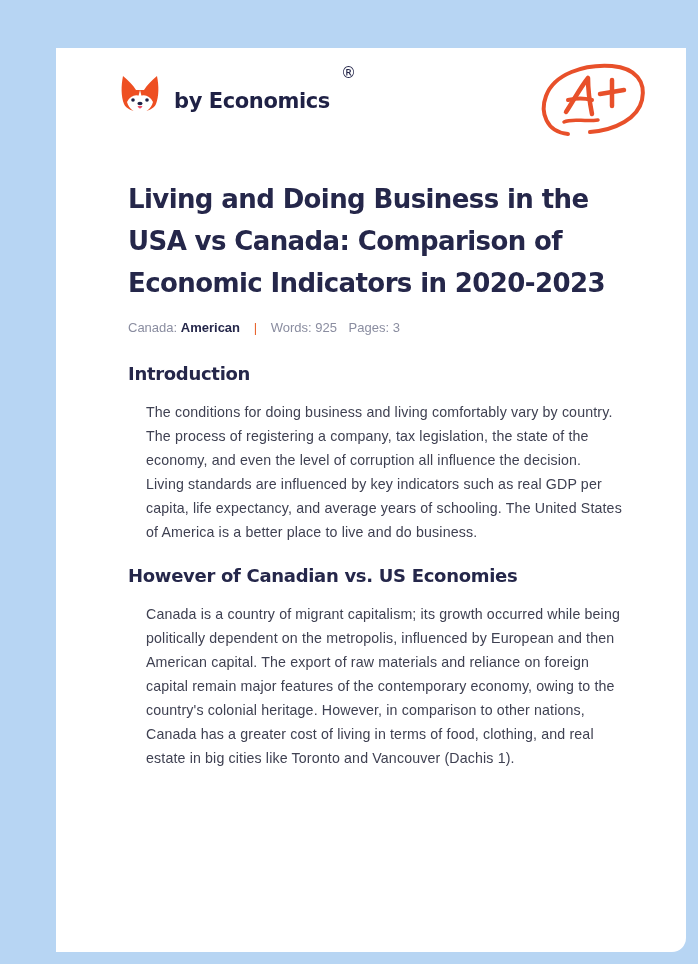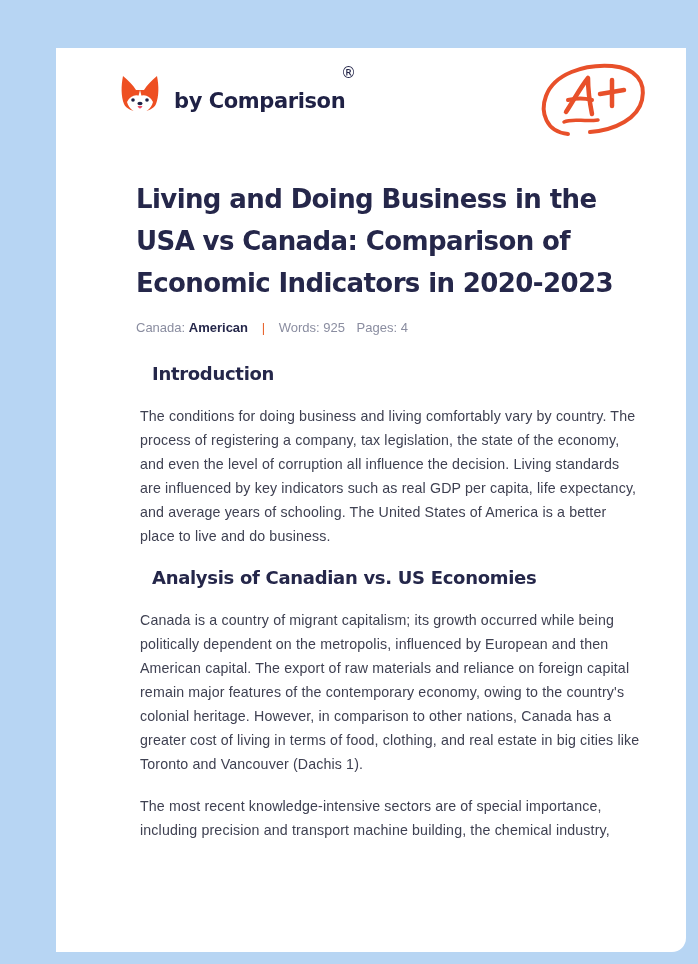--- a/index.html
+++ b/index.html
@@ -19,56 +19,56 @@
     .header { position: relative; height: 110px; }
     .logo { position: absolute; left: 64px; top: 26px; display: flex; align-items: center; }
     .logo svg { display: block; }
     .brand {
       margin-left: 14px; margin-top: 10px;
       font-family: "DejaVu Sans", sans-serif; font-weight: bold;
       font-size: 21px; color: #1f2145; letter-spacing: -0.4px;
     }
     .reg { position: absolute; left: 285px; top: 16px; font-size: 15px; color: #1f2145; font-family: "DejaVu Sans", sans-serif; }
     .grade { position: absolute; left: 482px; top: 12px; }
-    .content { position: absolute; left: 80px; top: 130px; width: 512px; }
+    .content { position: absolute; left: 72px; top: 130px; width: 512px; }
     h1 {
       margin: 0; font-family: "DejaVu Sans", sans-serif; font-weight: bold;
       font-size: 26px; line-height: 42px; color: #25274a; letter-spacing: -0.6px;
     }
     .meta { margin-top: 14px; font-size: 13px; color: #8a8da0; height: 20px; line-height: 20px; }
     .meta .topic-val { color: #25274a; font-weight: 600; }
     .meta .sep { color: #e8622c; margin: 0 10px; }
     .meta .words { margin-right: 8px; }
     h2 {
-      margin: 16px; font-family: "DejaVu Sans", sans-serif; font-weight: bold;
+      margin: 0; font-family: "DejaVu Sans", sans-serif; font-weight: bold;
       font-size: 18px; line-height: 28px; color: #25274a; letter-spacing: -0.3px;
     }
     p {
-      margin: 4px; font-size: 14.2px; line-height: 24px; color: #3f4152;
+      margin: 18px; font-size: 14.2px; line-height: 24px; color: #3f4152;
       letter-spacing: 0.15px;
     }
   </style>
 </head>
 <body>
 
 <div class="card">
   <div class="header">
     <div class="logo">
       <span>
         <svg width="40" height="44" viewBox="0 0 40 44">
           <path d="M3 2 C1 12 1 22 4 30 C8 40 32 40 36 30 C39 22 39 12 37 2 C32 6 27 11 24 16 L16 16 C13 11 8 6 3 2 Z" fill="#ee4f22"></path>
           <path d="M7 28 C10 22 15 20 20 22 C25 20 30 22 33 28 C31 36 24 39 20 39 C16 39 9 36 7 28 Z" fill="#ffffff"></path>
           <path d="M20 16 L18 24 L22 24 Z" fill="#ffffff"></path>
           <circle cx="13" cy="26" r="1.8" fill="#1f2145"></circle>
           <circle cx="27" cy="26" r="1.8" fill="#1f2145"></circle>
           <ellipse cx="20" cy="29.5" rx="2.6" ry="1.8" fill="#1f2145"></ellipse>
           <path d="M17.5 32 Q20 37 22.5 32 Z" fill="#ee4f66"></path>
         </svg>
       </span>
-      <span class="brand">by Comparison</span>
+      <span class="brand">by Economics</span>
     </div>
     <span class="reg">®</span>
     <span class="grade">
       <svg width="110" height="82" viewBox="0 0 110 82">
         <path d="M30 74 C8 72 2 52 8 36 C16 14 46 4 74 6 C98 8 108 22 104 40 C100 58 78 70 52 72" fill="none" stroke="#e8502a" stroke-width="4" stroke-linecap="round"></path>
         <path d="M26 62 C34 58 46 62 60 60" fill="none" stroke="#e8502a" stroke-width="3.5" stroke-linecap="round"></path>
         <path d="M28 52 C36 40 42 28 50 18 C50 32 52 44 54 54" fill="none" stroke="#e8502a" stroke-width="4.5" stroke-linecap="round" stroke-linejoin="round"></path>
         <path d="M30 40 C38 38 46 38 54 40" fill="none" stroke="#e8502a" stroke-width="4" stroke-linecap="round"></path>
         <path d="M62 34 L86 30" fill="none" stroke="#e8502a" stroke-width="4.5" stroke-linecap="round"></path>
         <path d="M74 20 L74 46" fill="none" stroke="#e8502a" stroke-width="4.5" stroke-linecap="round"></path>
@@ -77,23 +77,22 @@
   </div>
 
   <div class="content">
     <h1>Living and Doing Business in the USA vs Canada: Comparison of Economic Indicators in 2020-2023</h1>
 
     <div class="meta">
       <span>Canada:</span>
       <span class="topic-val">American</span>
       <span class="sep">|</span>
       <span class="words">Words: 925</span>
-      <span>Pages: 4</span>
+      <span>Pages: 3</span>
     </div>
 
     <h2 style="margin-top:22px;">Introduction</h2>
     <p style="margin-top:12px;">The conditions for doing business and living comfortably vary by country. The process of registering a company, tax legislation, the state of the economy, and even the level of corruption all influence the decision. Living standards are influenced by key indicators such as real GDP per capita, life expectancy, and average years of schooling. The United States of America is a better place to live and do business.</p>
 
-    <h2 style="margin-top:16px;">Analysis of Canadian vs. US Economies</h2>
+    <h2 style="margin-top:16px;">However of Canadian vs. US Economies</h2>
     <p style="margin-top:12px;">Canada is a country of migrant capitalism; its growth occurred while being politically dependent on the metropolis, influenced by European and then American capital. The export of raw materials and reliance on foreign capital remain major features of the contemporary economy, owing to the country's colonial heritage. However, in comparison to other nations, Canada has a greater cost of living in terms of food, clothing, and real estate in big cities like Toronto and Vancouver (Dachis 1).</p>
-    <p style="margin-top:18px;">The most recent knowledge-intensive sectors are of special importance, including precision and transport machine building, the chemical industry,</p>
   </div>
 </div>
 
 </body></html>

